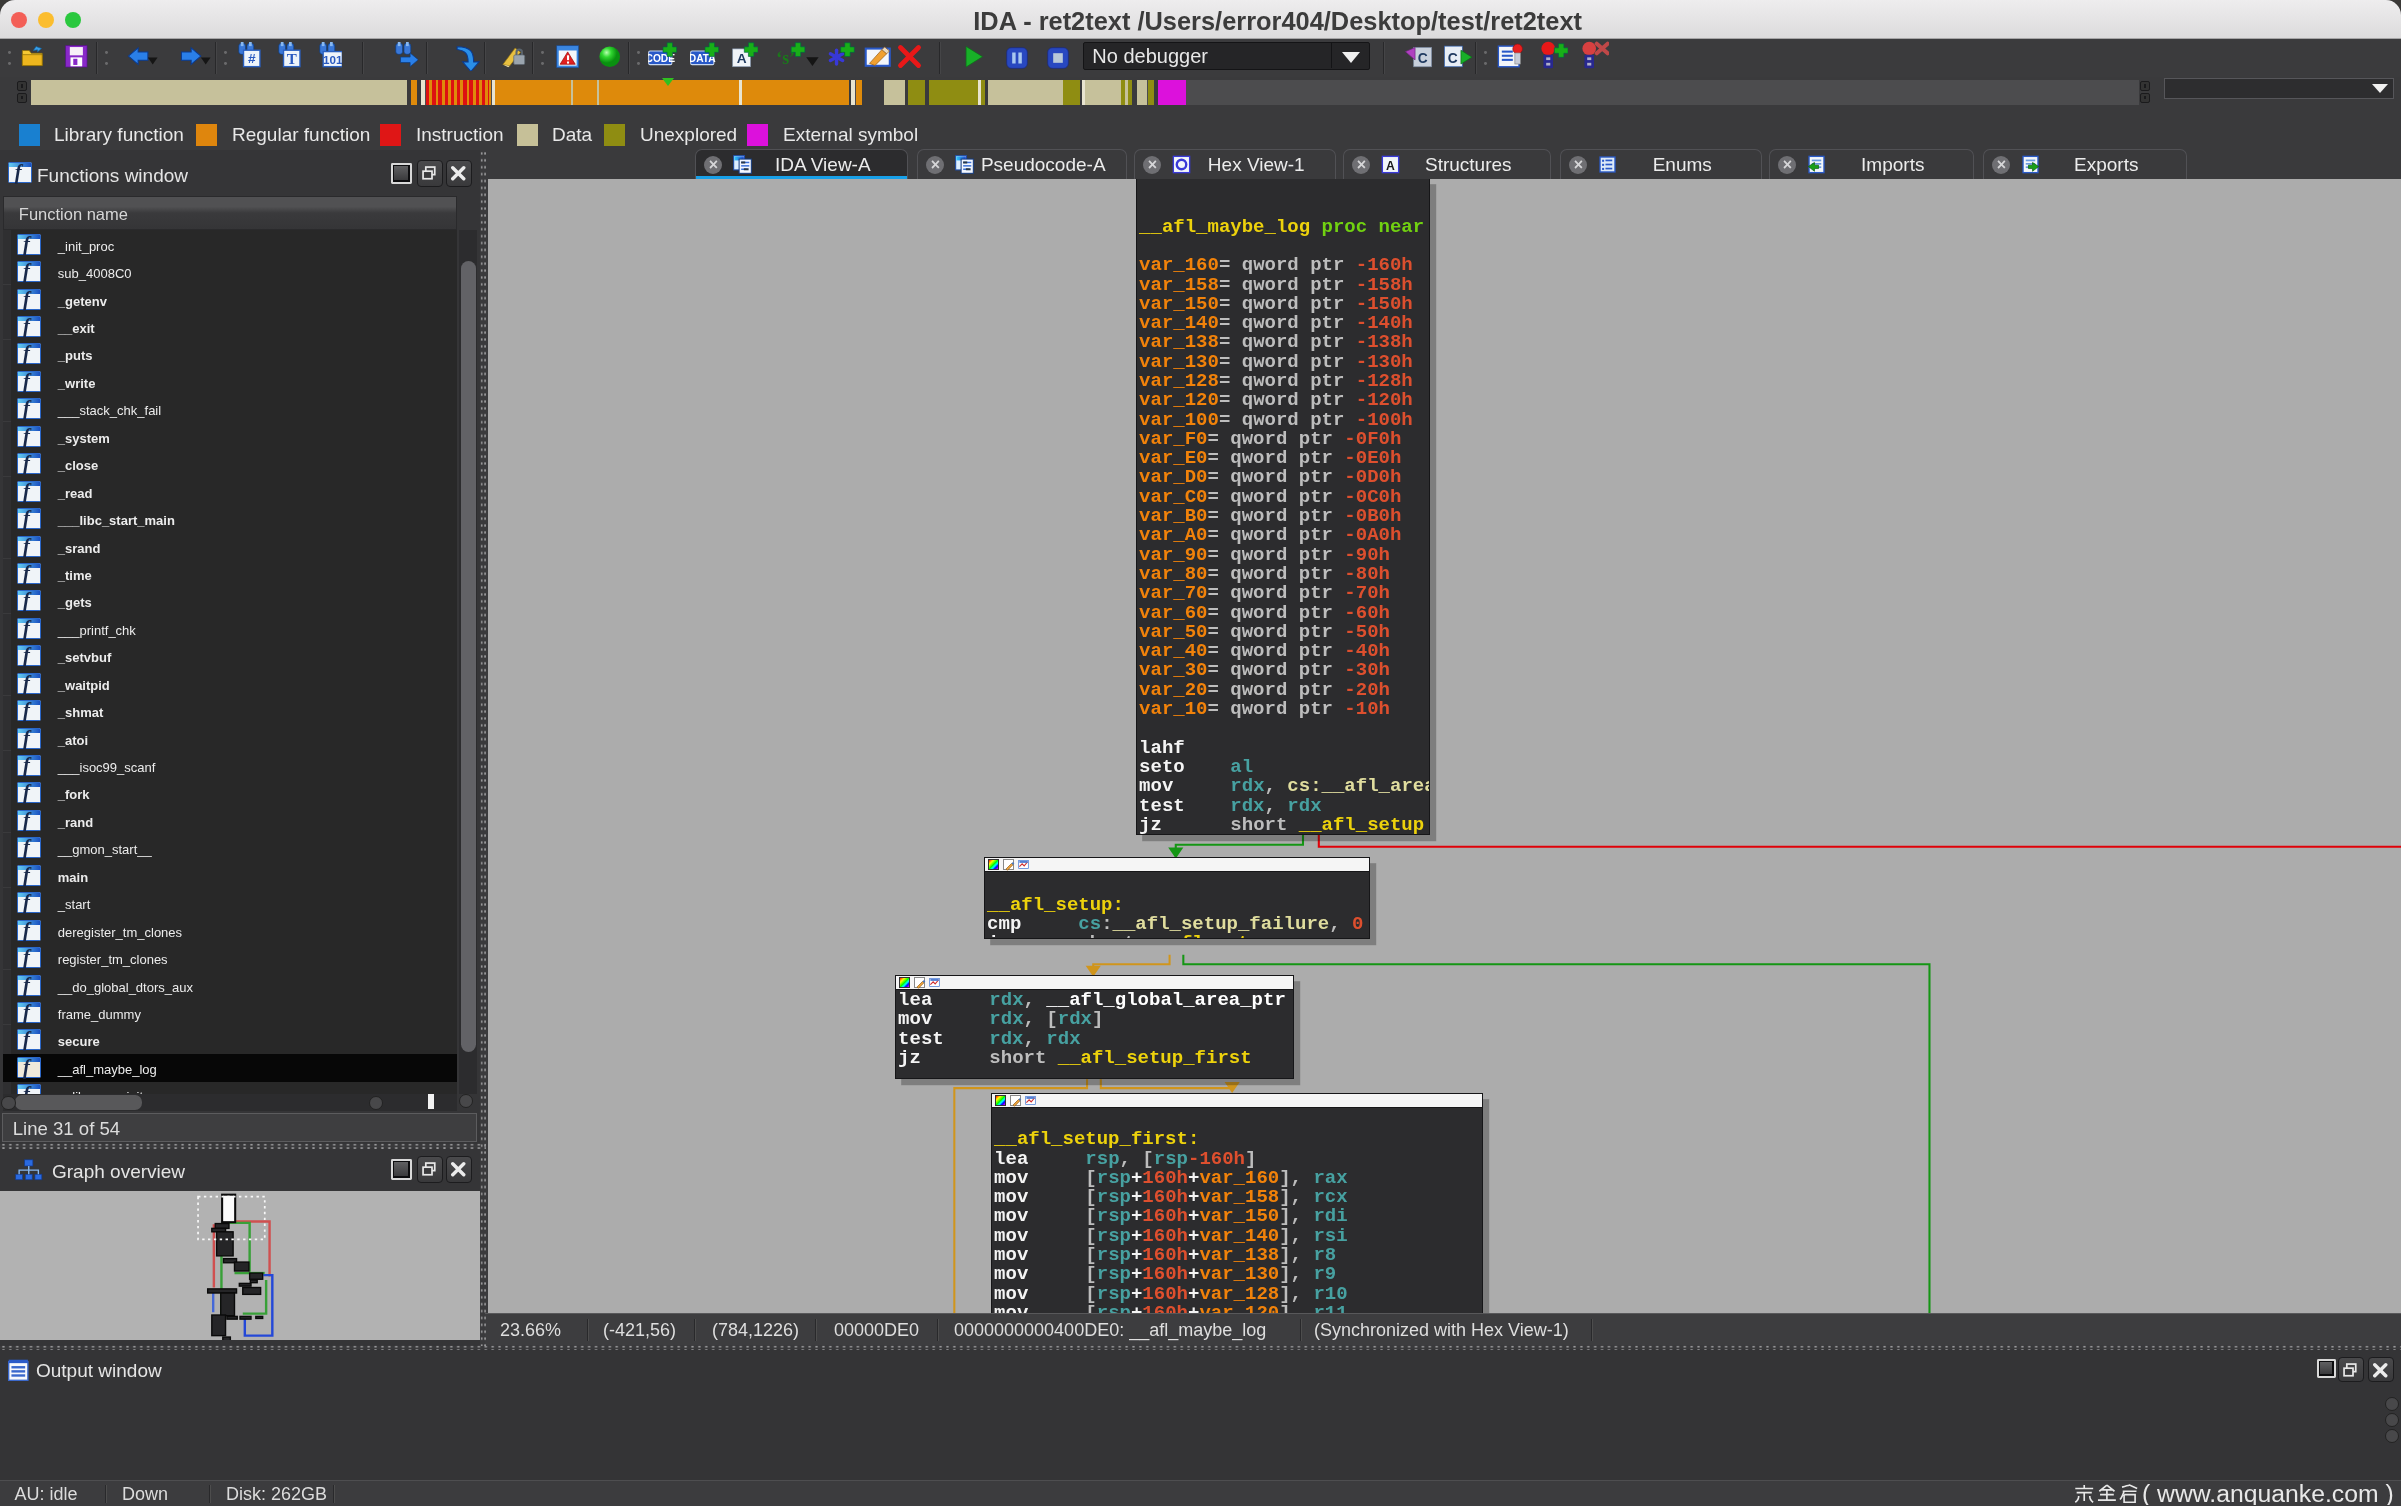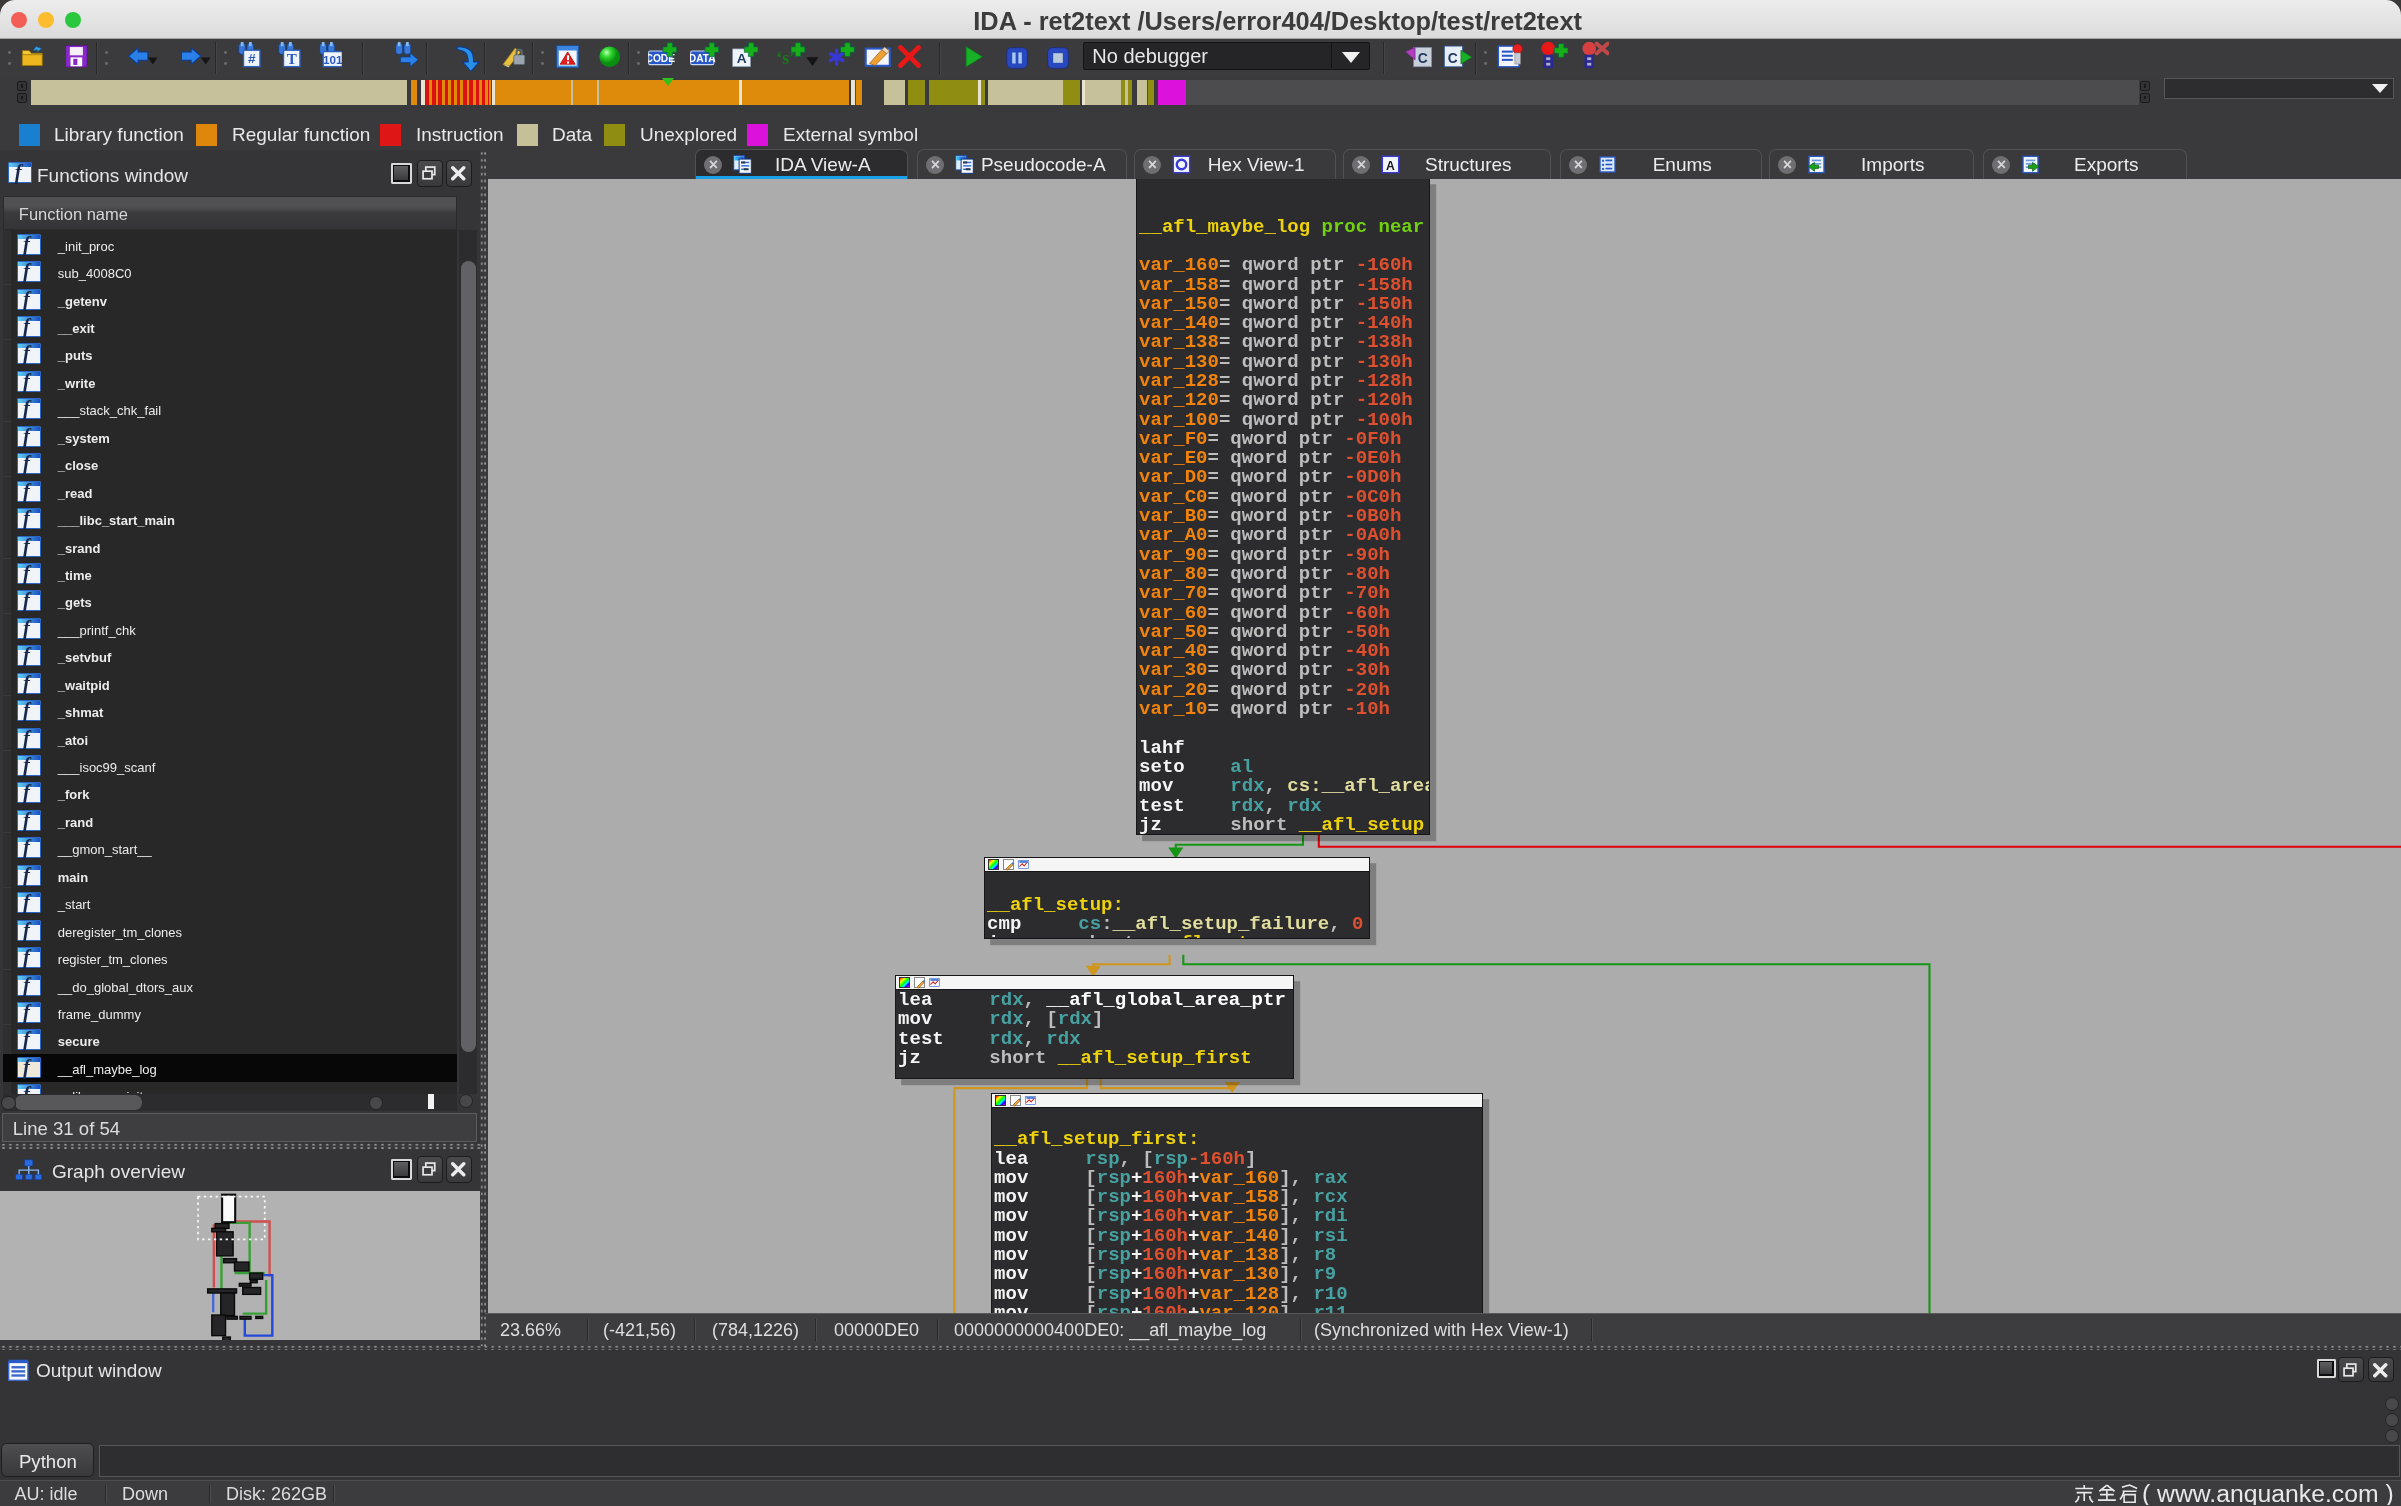--- a/index.html
+++ b/index.html
@@ -935,24 +935,20 @@
         </svg>
       </div>
     <div class="wbtn" style="left:2368px;top:8.3px;width:26px;height:25px">
         <svg width="16.5" height="16.5" viewBox="0 0 24 24">
           <g stroke="#ececec" stroke-width="5" stroke-linecap="round">
             <path d="M4 4 L20 20"></path>
             <path d="M20 4 L4 20"></path>
           </g>
         </svg>
       </div>
-    <div id="pyrow">
-      <div id="pybtn">Python</div>
-      <div id="pyinput"></div>
-    </div>
   </div>
 
   <div id="botbar">
     <span style="left:14.4px">AU: idle</span>
     <span class="csep" style="left:105px;position:absolute;width:1.4px;height:18px;background:#29292b;box-shadow:0.7px 0 0 #555;top:4.1px"></span>
     <span style="left:122px">Down</span>
     <span class="csep" style="left:209px;position:absolute;width:1.4px;height:18px;background:#29292b;box-shadow:0.7px 0 0 #555;top:4.1px"></span>
     <span style="left:226px">Disk: 262GB</span>
     <span class="csep" style="left:333px;position:absolute;width:1.4px;height:18px;background:#29292b;box-shadow:0.7px 0 0 #555;top:4.1px"></span>
     <span style="left:2075px" id="wm"></span>

